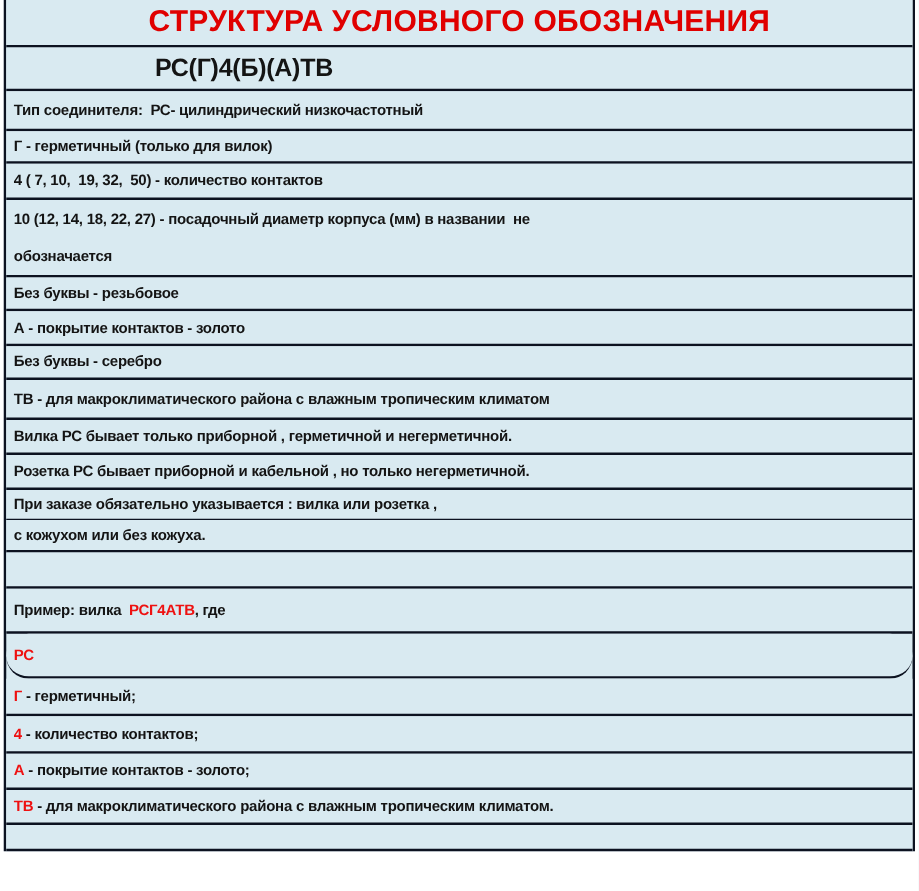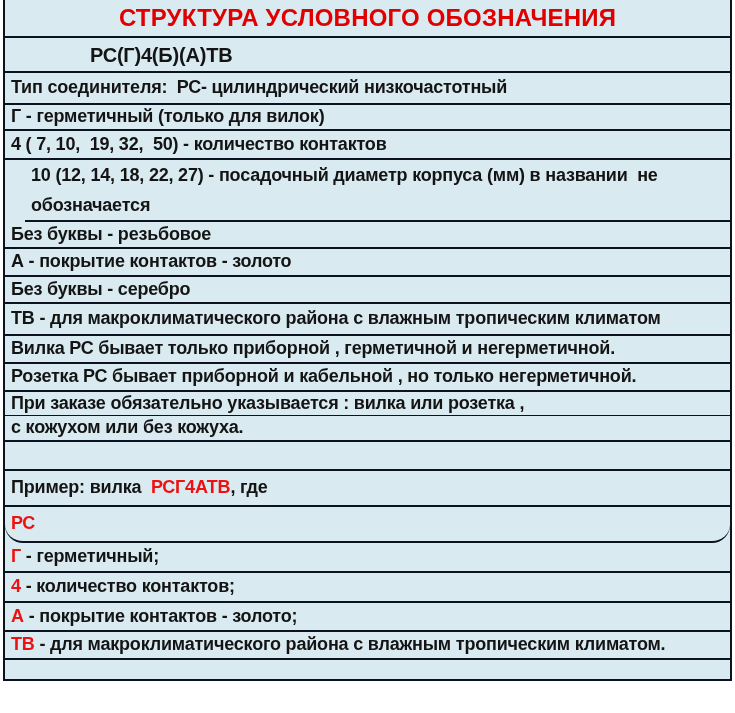--- a/index.html
+++ b/index.html
@@ -17,39 +17,39 @@
     background:var(--bg,#d9eaf1);
   }
   .row{
     box-sizing:border-box;
     display:flex;
     align-items:center;
     padding-left:6px;
     border-bottom:2px solid var(--border,#0c1220);
     background:var(--bg,#d9eaf1);
     overflow:hidden;
-    font-size:18px;
+    font-size:12px;
     letter-spacing:-0.2px;
     line-height:1.2;
   }
   .t{white-space:pre-wrap;}
   .red{color:var(--accent-red,#ee1111);}
   .title-row{
     height:38px;
     justify-content:center;
     padding-left:0;
     color:var(--title-red,#e00000);
     font-size:24px;
     letter-spacing:0.2px;
   }
-  .r0{height:35px;padding-left:85px;font-size:20px;}
+  .r0{height:35px;padding-left:119px;font-size:20px;}
   .r1{height:32px;}
   .r2{height:26px;}
   .r3{height:29px;}
-  .r4{height:62px;line-height:30px;margin-left:20px;}
+  .r4{height:62px;line-height:30px;}
   .r5{height:26px;}
   .r6{height:27px;}
   .r7{height:28px;}
   .r8{height:27px;}
   .r9{height:32px;}
   .r10{height:28px;}
   .r11{height:28px;}
   .r12{height:24px;border-bottom-width:1px;}
   .r13{height:26px;}
   .r14{height:29px;}

